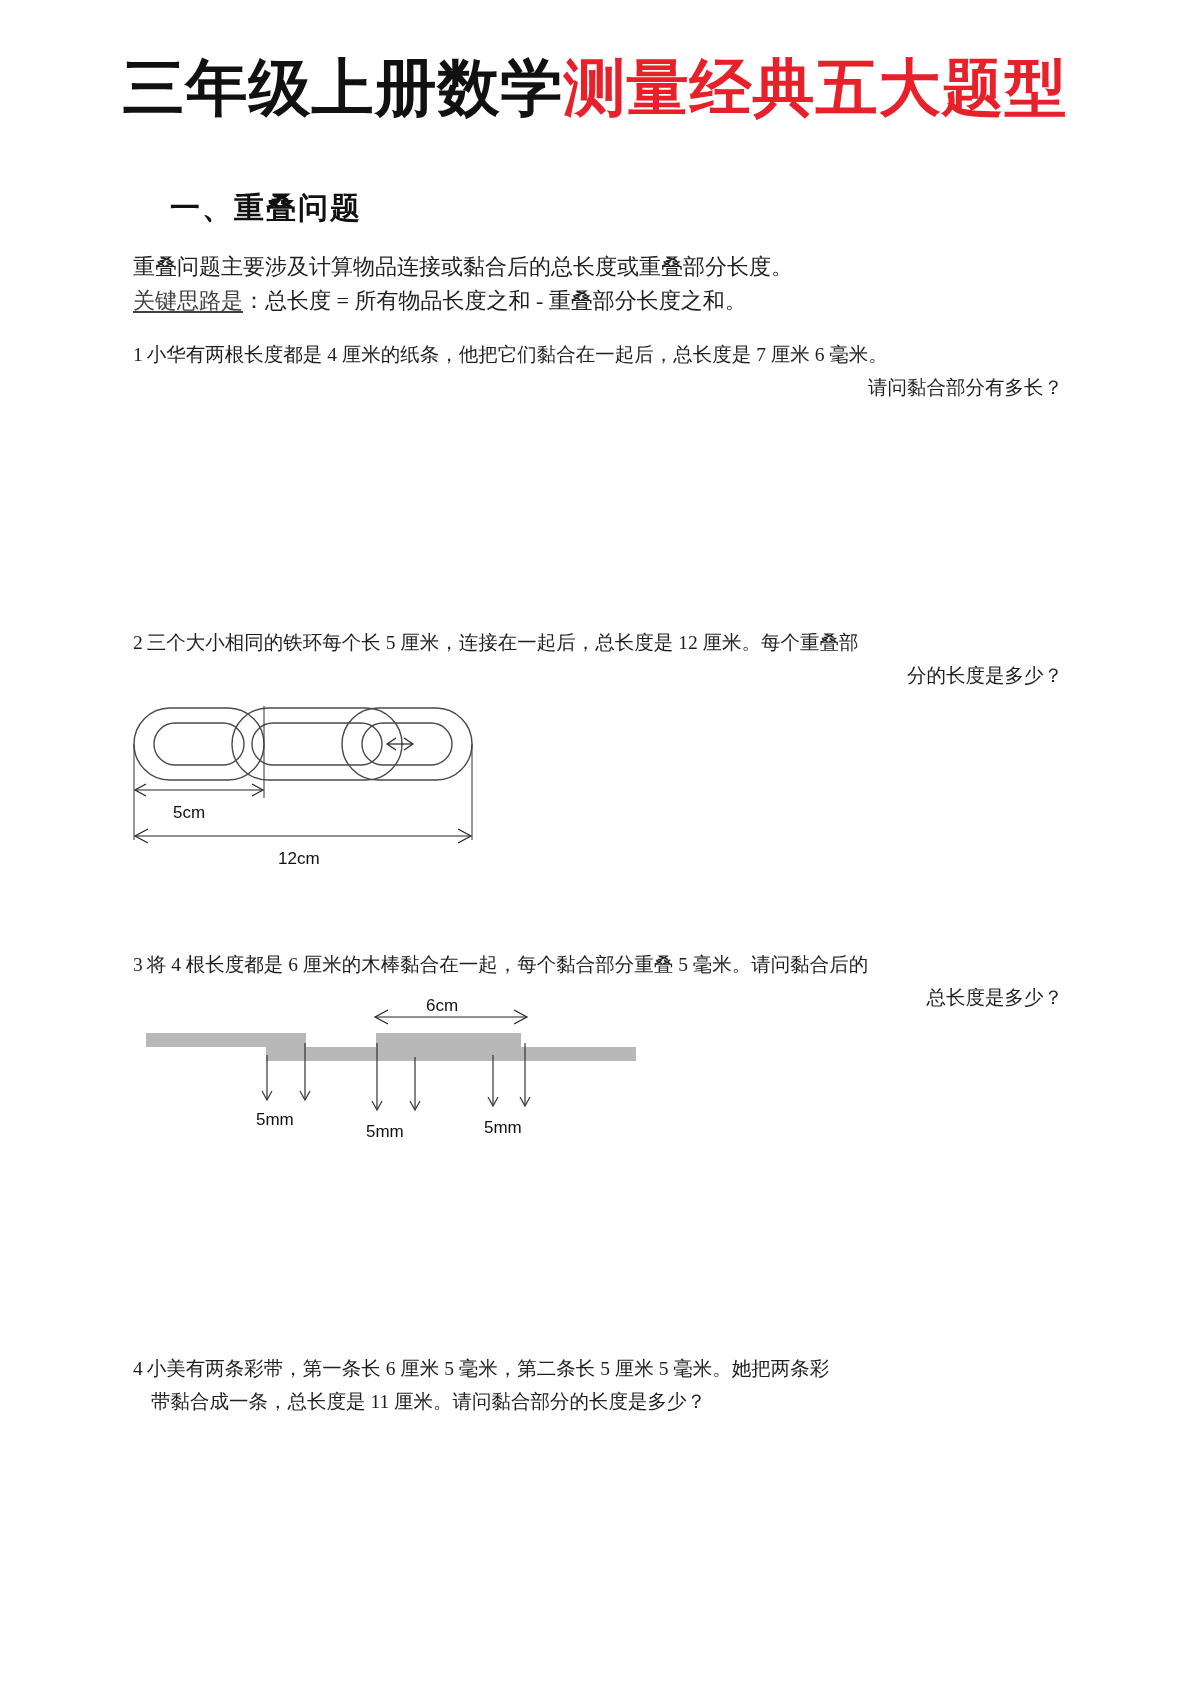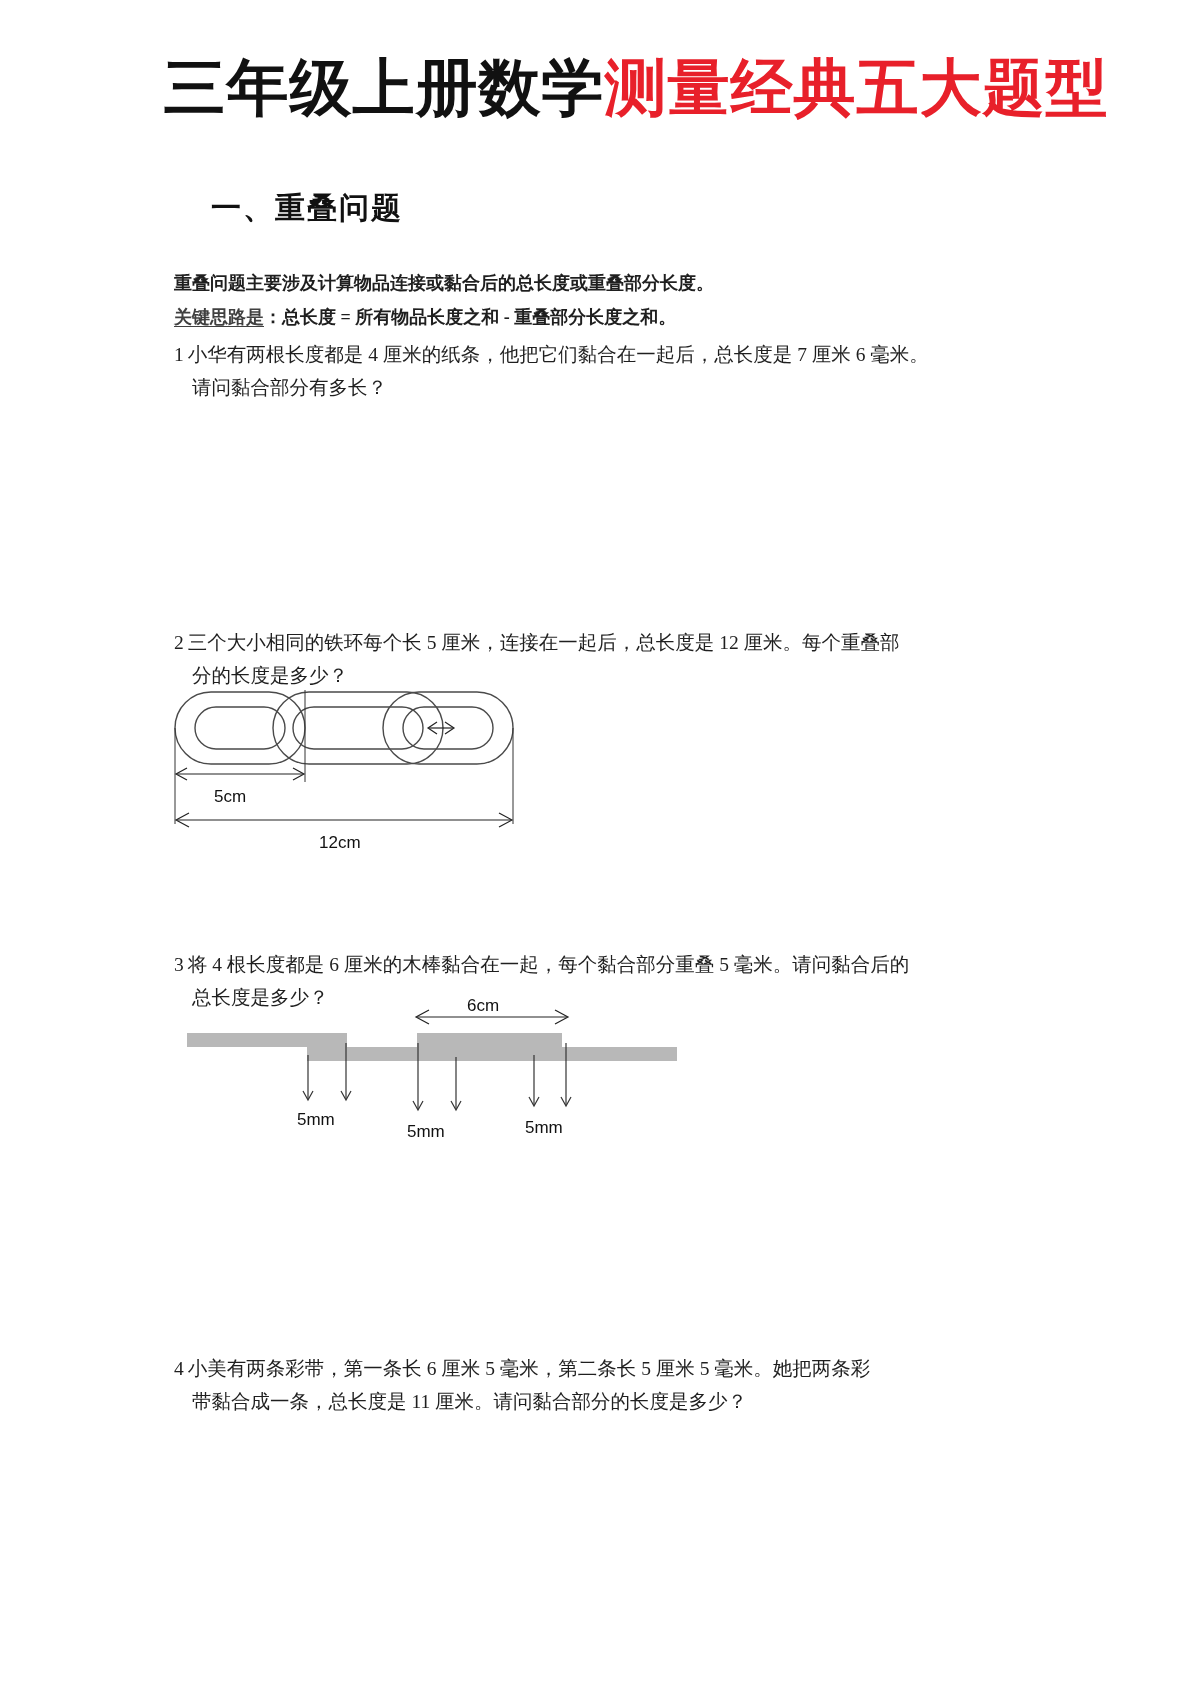--- a/index.html
+++ b/index.html
@@ -12,21 +12,20 @@
     height: 1684px;
     position: relative;
     font-family: "Liberation Serif", "DejaVu Serif", serif;
     color: #1a1a1a;
     overflow: hidden;
   }
   .page {
     position: absolute;
     inset: 0;
     padding: 0;
-    margin-left: 41px;
   }
 
   
   .title {
     position: absolute;
     top: 52px;
     left: 0;
     width: 1190px;
     text-align: center;
     font-family: "DejaVu Serif", "Liberation Serif", serif;
@@ -47,27 +46,26 @@
     font-family: "DejaVu Serif", "Liberation Serif", serif;
     font-weight: bold;
     font-size: 30px;
     color: #111111;
     letter-spacing: 2px;
   }
 
   
   .intro {
     position: absolute;
-    top: 266px;
+    top: 250px;
     left: 133px;
     width: 930px;
-    font-size: 18px;
+    font-size: 22px;
     line-height: 34px;
     color: #1f1f1f;
-    font-weight: bold;
   }
   .intro .key {
     color: #404040;
     text-decoration: underline;
     text-underline-offset: 3px;
   }
 
   
   .problem {
     position: absolute;
@@ -75,26 +73,26 @@
     width: 930px;
     font-size: 19.5px;
     line-height: 33px;
     color: #1f1f1f;
   }
   .problem .num { margin-right: 4px; }
   .p1 { top: 338px; }
   .p2 { top: 626px; }
   .p3 { top: 948px; }
   .p4 { top: 1352px; text-align: justify; text-align-last: left; }
-  .line2 { display: block; padding-left: 18px; }
+  .line2 { display: block; padding-left: 18px; text-align: right; }
 
   
   .fig-chain {
     position: absolute;
-    top: 674px;
+    top: 690px;
     left: 120px;
     width: 380px;
     height: 180px;
   }
 
   
   .fig-sticks {
     position: absolute;
     top: 995px;
     left: 136px;

